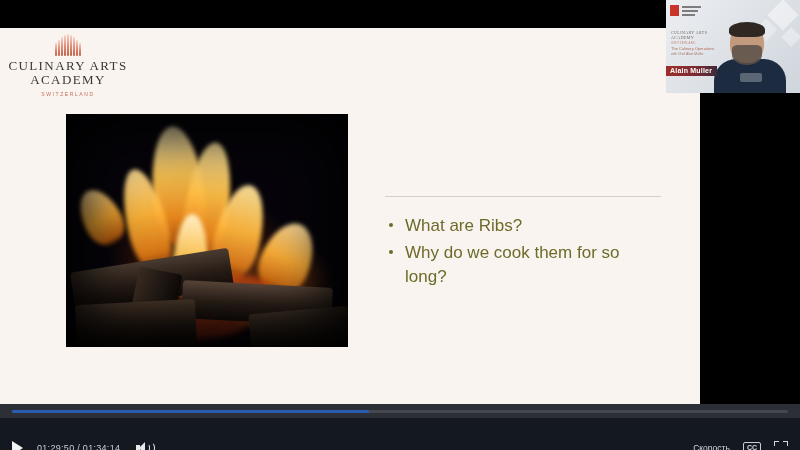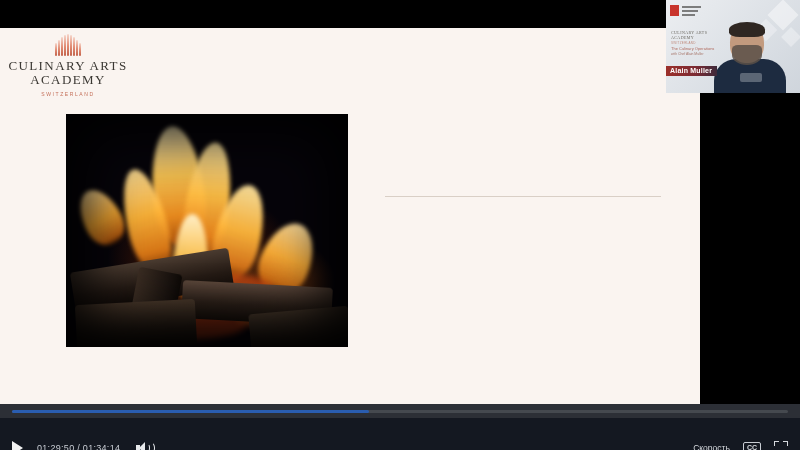--- a/index.html
+++ b/index.html
@@ -163,20 +163,24 @@
       <div class="log l1"></div>
       <div class="log l3"></div>
       <div class="log l2"></div>
       <div class="log l4"></div>
       <div class="log l5"></div>
       <div class="vig"></div>
     </div>
 
     <div class="rule"></div>
 
+    <ul class="bullets">
+      <li>What are Ribs?</li>
+      <li>Why do we cook them for so long?</li>
+    </ul>
   </div>
 
   <div class="pip">
     <div class="pip-bg"></div>
     <div class="pip-shape s1"></div>
     <div class="pip-shape s2"></div>
     <div class="pip-shape s3"></div>
 
     <div class="pip-logo">
       <div class="sq"></div>

